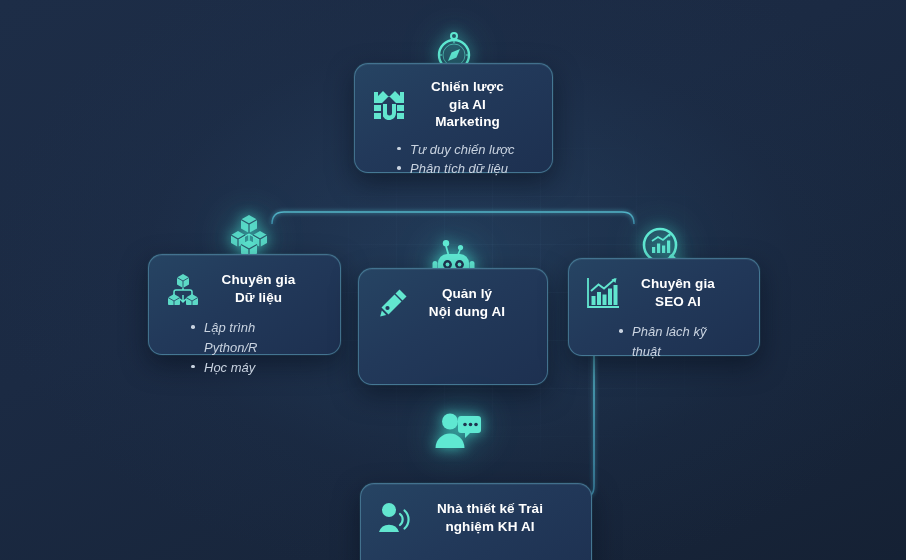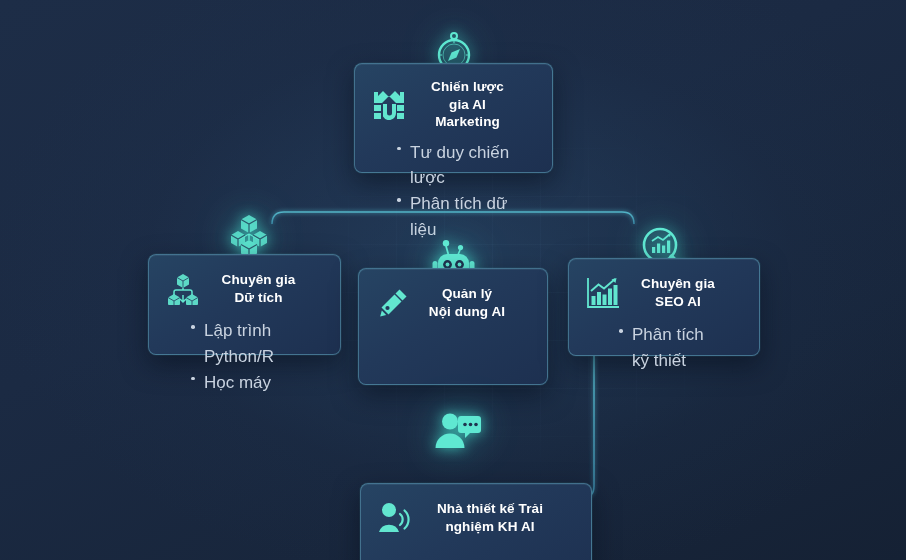--- a/index.html
+++ b/index.html
@@ -37,21 +37,21 @@
   #links {
     position: absolute;
     left: 0; top: 0;
     width: 906px; height: 560px;
     pointer-events: none;
   }
 
   .card {
     position: absolute;
     box-sizing: border-box;
-    border-radius: 8px;
+    border-radius: 14px;
     border: 1px solid rgba(96,164,190,0.55);
     background: linear-gradient(150deg, #264463 0%, #22395a 45%, #1d3050 100%);
     box-shadow:
       0 0 0 1px rgba(80,200,205,0.07),
       0 10px 26px rgba(5,12,24,0.5),
       inset 0 1px 0 rgba(160,220,235,0.09);
     padding: 14px 34px 14px 14px;
   }
   .card-head {
     display: flex;
@@ -73,22 +73,23 @@
     line-height: 1.3;
     text-align: center;
     letter-spacing: 0.1px;
     padding-right: 4px;
   }
   .bullets {
     margin: 9px 0 0 0;
     padding: 0;
     list-style: none;
     color: #c9d3e0;
-    font-size: 17px;
+    font-size: 13px;
     line-height: 1.52;
+    font-style: italic;
   }
   .bullets li {
     position: relative;
     padding-left: 15px;
   }
   .bullets li::before {
     content: "";
     position: absolute;
     left: 2px;
     top: 7px;
@@ -219,21 +220,21 @@
           </g>
           <g fill="none" stroke="#22395a" stroke-width="1" opacity="0.8">
             <path d="M11,4.5 l6,3.5 l6,-3.5 M17,8 v7"></path>
             <path d="M2,24.5 l6,3.5 l6,-3.5 M8,28 v7"></path>
             <path d="M20,24.5 l6,3.5 l6,-3.5 M26,28 v7"></path>
           </g>
         </svg>
       </span>
       <span class="card-title">
         <span>Chuyên gia</span><br>
-        <span>Dữ tích</span>
+        <span>Dữ liệu</span>
       </span>
     </div>
     <ul class="bullets indent">
       <li>Lập trình Python/R</li>
       <li>Học máy</li>
     </ul>
   </div>
 
   <div class="float-icon" style="left:431px; top:240px;">
     <svg width="45" height="46" viewBox="0 0 45 46" fill="currentColor">
@@ -298,21 +299,21 @@
           <path d="M5,14 L12.5,7.5 L18,11.5 L29,2" fill="none" stroke="currentColor" stroke-width="1.9"></path>
           <path d="M25.5,2.5 L30.5,1 L29.5,6" fill="currentColor"></path>
         </svg>
       </span>
       <span class="card-title">
         <span>Chuyên gia</span><br>
         <span>SEO AI</span>
       </span>
     </div>
     <ul class="bullets indent2">
-      <li>Phân tích kỹ thiết</li>
+      <li>Phân lách kỹ thuật</li>
     </ul>
   </div>
 
   <div class="float-icon" style="left:433px; top:412px;">
     <svg width="48" height="44" viewBox="0 0 48 44" fill="currentColor">
       <circle cx="17" cy="9.5" r="8"></circle>
       <path d="M2.5,36 a14.5,14.5 0 0 1 29,0 Z"></path>
       <path d="M28,4 h17 a3,3 0 0 1 3,3 v11 a3,3 0 0 1 -3,3 h-8 l-5,5 v-5 h-4 a3,3 0 0 1 -3,-3 v-11 a3,3 0 0 1 3,-3 Z"></path>
       <g fill="#1f3450">
         <circle cx="32" cy="12.5" r="1.8"></circle>

